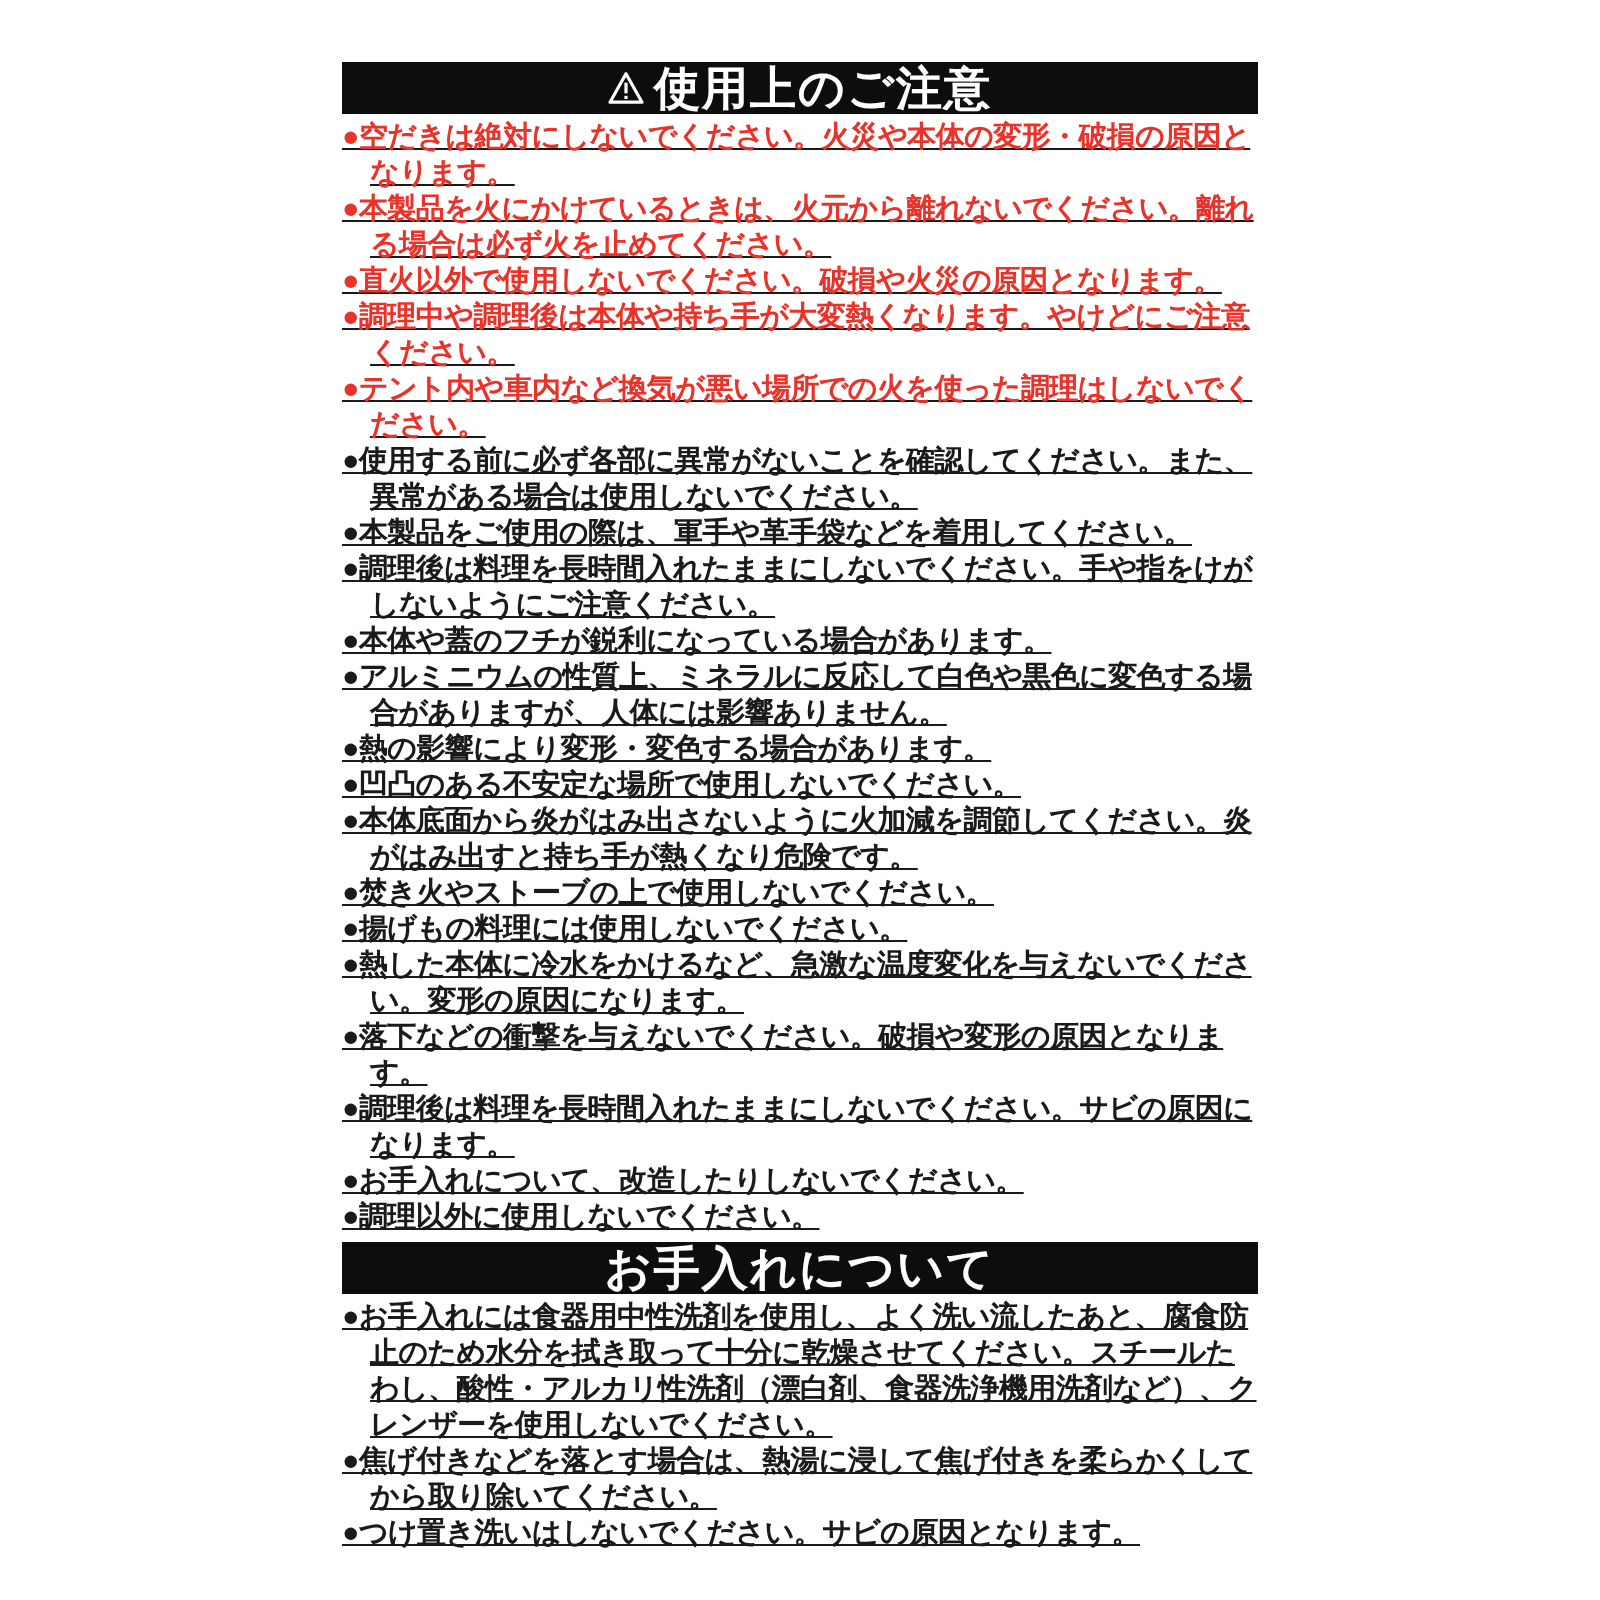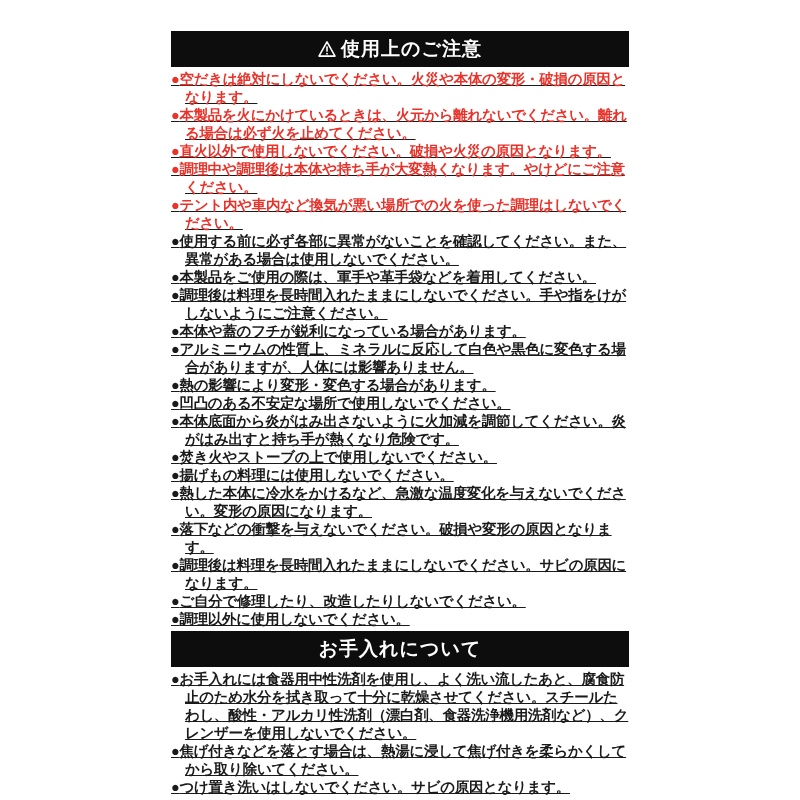--- a/index.html
+++ b/index.html
@@ -14,28 +14,28 @@
     overflow:hidden;
     background:var(--page-bg,#fff);
     margin:0 auto;
   }
   .content{
     width:458px;
     margin:0 auto;
     padding-top:31px;
   }
   .bar{
-    height:36px;
+    height:26px;
     background:var(--header-bg,#0d0d0d);
     color:var(--header-text,#fff);
     display:flex;
     align-items:center;
     justify-content:center;
     gap:5px;
-    font-size:19px;
+    font-size:23px;
     font-weight:bold;
     letter-spacing:1px;
   }
   .bar .warn-icon{
     display:inline-flex;
     align-items:center;
   }
   .notice-list{
     list-style:none;
     margin:3px 0 0 0;
@@ -90,21 +90,21 @@
         <li class="item black"><span class="bullet">●</span><span>本体や蓋のフチが鋭利になっている場合があります。</span></li>
         <li class="item black"><span class="bullet">●</span><span>アルミニウムの性質上、ミネラルに反応して白色や黒色に変色する場合がありますが、人体には影響ありません。</span></li>
         <li class="item black"><span class="bullet">●</span><span>熱の影響により変形・変色する場合があります。</span></li>
         <li class="item black"><span class="bullet">●</span><span>凹凸のある不安定な場所で使用しないでください。</span></li>
         <li class="item black"><span class="bullet">●</span><span>本体底面から炎がはみ出さないように火加減を調節してください。炎がはみ出すと持ち手が熱くなり危険です。</span></li>
         <li class="item black"><span class="bullet">●</span><span>焚き火やストーブの上で使用しないでください。</span></li>
         <li class="item black"><span class="bullet">●</span><span>揚げもの料理には使用しないでください。</span></li>
         <li class="item black"><span class="bullet">●</span><span>熱した本体に冷水をかけるなど、急激な温度変化を与えないでください。変形の原因になります。</span></li>
         <li class="item black"><span class="bullet">●</span><span>落下などの衝撃を与えないでください。破損や変形の原因となります。</span></li>
         <li class="item black"><span class="bullet">●</span><span>調理後は料理を長時間入れたままにしないでください。サビの原因になります。</span></li>
-        <li class="item black"><span class="bullet">●</span><span>ご自分で修理したり、改造したりしないでください。</span></li>
+        <li class="item black"><span class="bullet">●</span><span>お手入れについて、改造したりしないでください。</span></li>
         <li class="item black"><span class="bullet">●</span><span>調理以外に使用しないでください。</span></li>
       </ul>
 
     <div class="bar second">
       <span>お手入れについて</span>
     </div>
 
     <ul class="notice-list">
         <li class="item black"><span class="bullet">●</span><span>お手入れには食器用中性洗剤を使用し、よく洗い流したあと、腐食防止のため水分を拭き取って十分に乾燥させてください。スチールたわし、酸性・アルカリ性洗剤（漂白剤、食器洗浄機用洗剤など）、クレンザーを使用しないでください。</span></li>
         <li class="item black"><span class="bullet">●</span><span>焦げ付きなどを落とす場合は、熱湯に浸して焦げ付きを柔らかくしてから取り除いてください。</span></li>

